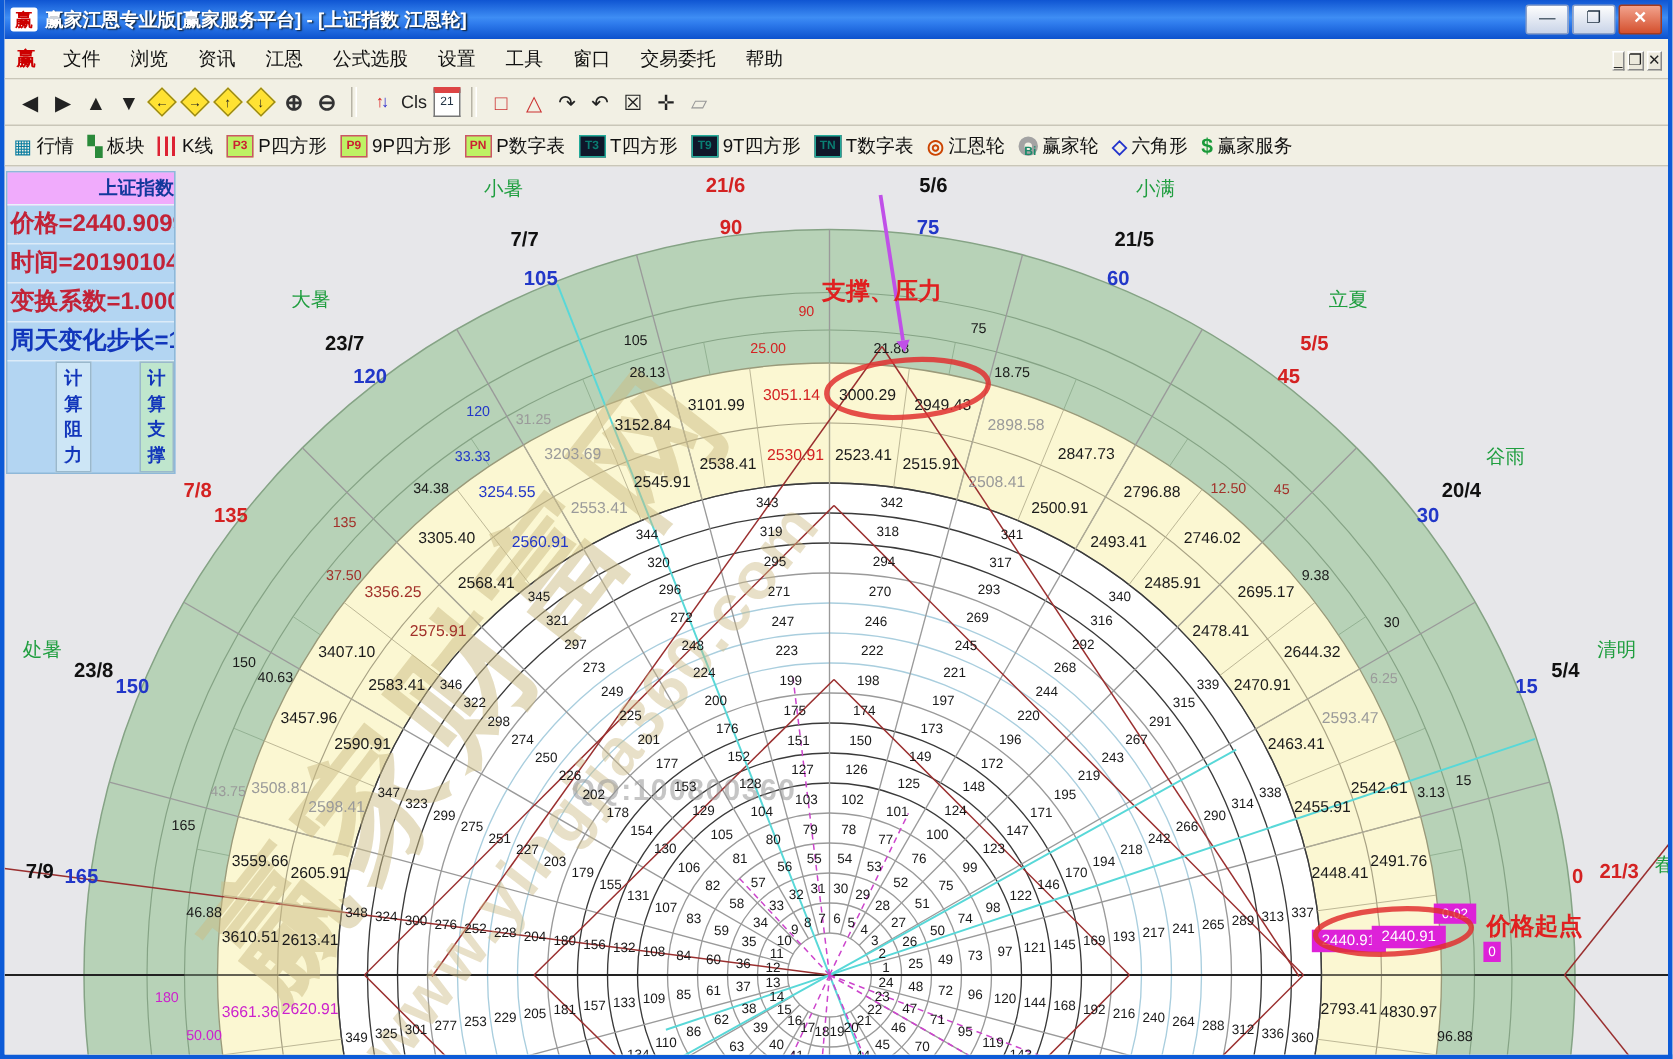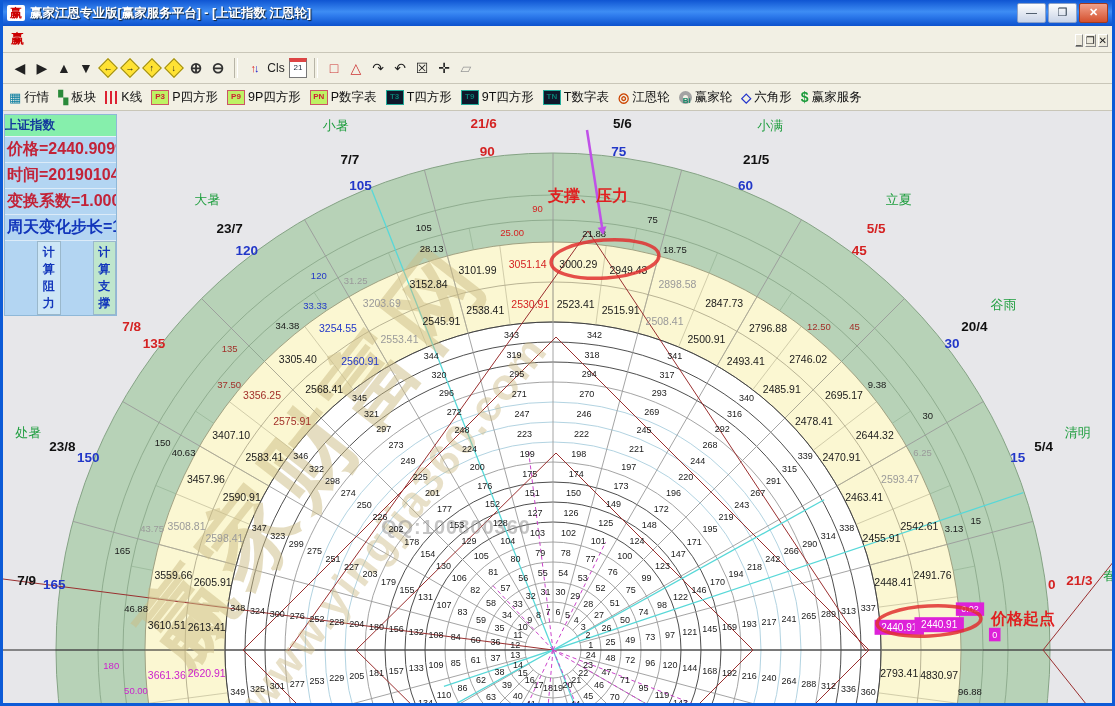--- a/index.html
+++ b/index.html
@@ -56,21 +56,21 @@
   .wheel-ico{color:#c40;font-weight:bold;font-size:13px;}
   .bigw-ico{width:13px;height:13px;border:4px solid #a3a3a3;border-radius:50%;font-size:8px;line-height:12px;
             text-align:center;color:#1a8a6a;font-weight:bold;box-sizing:border-box;}
   .hex-ico{color:#23c;font-weight:bold;font-size:13px;}
   .svc-ico{color:#1a9a3a;font-weight:bold;font-size:14px;}
   
   .chart{position:relative;width:1115px;height:598px;}
   .chart svg{position:absolute;left:0;top:0;}
   
   .panel{position:absolute;left:1px;top:3px;width:111px;border:1px solid #8fb8d8;background:#b3d5f2;z-index:5;}
-  .panel-header{background:#86efac;color:#12389c;font-weight:bold;font-size:12.5px;text-align:left;
+  .panel-header{background:#f0abfc;color:#12389c;font-weight:bold;font-size:12.5px;text-align:right;
                 padding:2px 0;border-bottom:1px solid #e8f2fa;}
   .panel-row{font-size:16px;font-weight:bold;padding:2px 2px;border-bottom:1px solid #dcebf8;white-space:nowrap;overflow:hidden;}
   .panel-btns{display:flex;}
   .panel-btn{flex:1;font-size:12px;font-weight:bold;color:#1236bb;text-align:center;padding:2px 0;
              border:1px solid #9ab8cc;margin-left:32px;}
   .panel-btn.b1{background:#cde6f6;}
   .panel-btn.b2{background:#bfe6cd;}
 </style>
 </head>
 <body>
@@ -81,20 +81,21 @@
     <div class="title-text">赢家江恩专业版[赢家服务平台] - [上证指数 江恩轮]</div>
     <div class="title-spacer"></div>
     <div class="win-btns" id="winBtns">
         <span class="win-btn">—</span>
         <span class="win-btn">❐</span>
         <span class="win-btn close">✕</span>
       </div>
   </div>
   <div class="menubar">
     <span class="menu-logo">赢</span>
+    <span id="menuItems"><span class="menu-item">文件</span><span class="menu-item">浏览</span><span class="menu-item">资讯</span><span class="menu-item">江恩</span><span class="menu-item">公式选股</span><span class="menu-item">设置</span><span class="menu-item">工具</span><span class="menu-item">窗口</span><span class="menu-item">交易委托</span><span class="menu-item">帮助</span></span>
     <span class="menu-spacer"></span>
     <span id="mdiBtns"><span class="mdi-btn">_</span><span class="mdi-btn">❐</span><span class="mdi-btn">✕</span></span>
   </div>
   <div class="toolbar toolbar1" id="toolbar1">
       <span class="tool-ico">◀</span>
       <span class="tool-ico">▶</span>
       <span class="tool-ico">▲</span>
       <span class="tool-ico">▼</span>
       <span class="tool-ico">
         <span class="diam">

